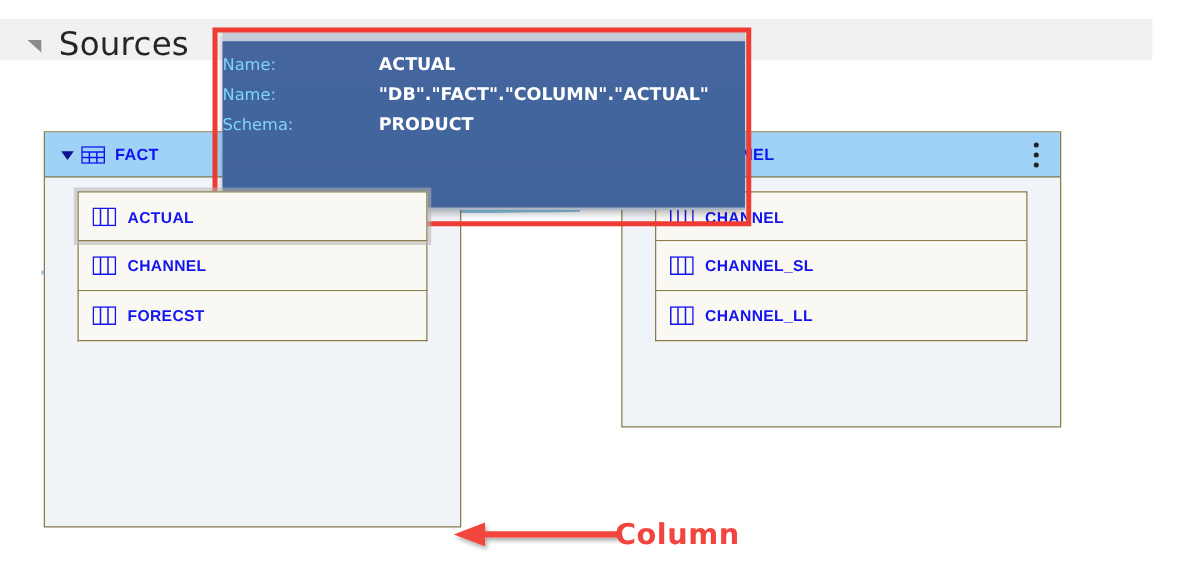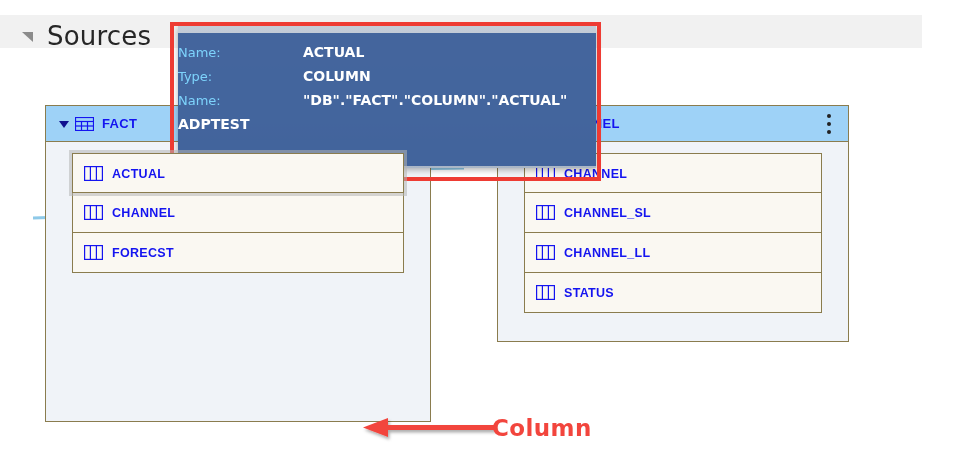--- a/index.html
+++ b/index.html
@@ -58,21 +58,21 @@
     background: #ffffff;
   }
 
   
   .table-card {
     position: absolute;
     background: #f0f3f8;
     border: 1px solid #8a7c4e;
     box-sizing: border-box;
   }
-  #card-fact  { left: 45px;  top: 57px; width: 386px; height: 317px; }
+  #card-fact  { left: 35px;  top: 57px; width: 334px; height: 317px; }
   #card-chan  { left: 497px; top: 57px; width: 352px; height: 237px; }
 
   .card-header {
     position: absolute;
     left: 0;
     top: 0;
     right: 0;
     height: 36px;
     background: #9ed2f7;
     border-bottom: 1px solid #8a7c4e;
@@ -332,28 +332,20 @@
           </svg>
           <div class="col-label">CHANNEL_SL</div>
         </div>
         <div class="col-row">
           <svg class="col-icon" viewBox="0 0 19 15">
             <rect x="0.6" y="0.6" width="17.8" height="13.8" fill="none" stroke="#1414f0" stroke-width="1.2"></rect>
             <line x1="6.4" y1="0.6" x2="6.4" y2="14.4" stroke="#1414f0" stroke-width="1.2"></line>
             <line x1="12.4" y1="0.6" x2="12.4" y2="14.4" stroke="#1414f0" stroke-width="1.2"></line>
           </svg>
           <div class="col-label">CHANNEL_LL</div>
-        </div>
-        <div class="col-row">
-          <svg class="col-icon" viewBox="0 0 19 15">
-            <rect x="0.6" y="0.6" width="17.8" height="13.8" fill="none" stroke="#1414f0" stroke-width="1.2"></rect>
-            <line x1="6.4" y1="0.6" x2="6.4" y2="14.4" stroke="#1414f0" stroke-width="1.2"></line>
-            <line x1="12.4" y1="0.6" x2="12.4" y2="14.4" stroke="#1414f0" stroke-width="1.2"></line>
-          </svg>
-          <div class="col-label">STATUS</div>
         </div>
       </div>
   </div>
 
   <svg id="arrow-svg" viewBox="0 0 140 34">
     <defs>
       <filter id="ashadow" x="-20%" y="-40%" width="150%" height="200%">
         <feDropShadow dx="1.5" dy="2.5" stdDeviation="1.6" flood-color="#000" flood-opacity="0.32"></feDropShadow>
       </filter>
     </defs>
@@ -365,25 +357,22 @@
   <div id="annot-column">Column</div>
 </div>
 
 <div id="tooltip-shadow"></div>
 <div id="tooltip">
     <div class="tt-row">
       <div class="tt-label">Name:</div>
       <div class="tt-value">ACTUAL</div>
     </div>
     <div class="tt-row">
-      <div class="tt-label">Type:</div>
-      <div class="tt-value">COLUMN</div>
-    </div>
-    <div class="tt-row">
       <div class="tt-label">Name:</div>
       <div class="tt-value">"DB"."FACT"."COLUMN"."ACTUAL"</div>
     </div>
     <div class="tt-row">
-      <div class="tt-value">ADPTEST</div>
+      <div class="tt-label">Schema:</div>
+      <div class="tt-value">PRODUCT</div>
     </div>
   </div>
 
 <div id="red-box"></div>
 
 </body></html>

